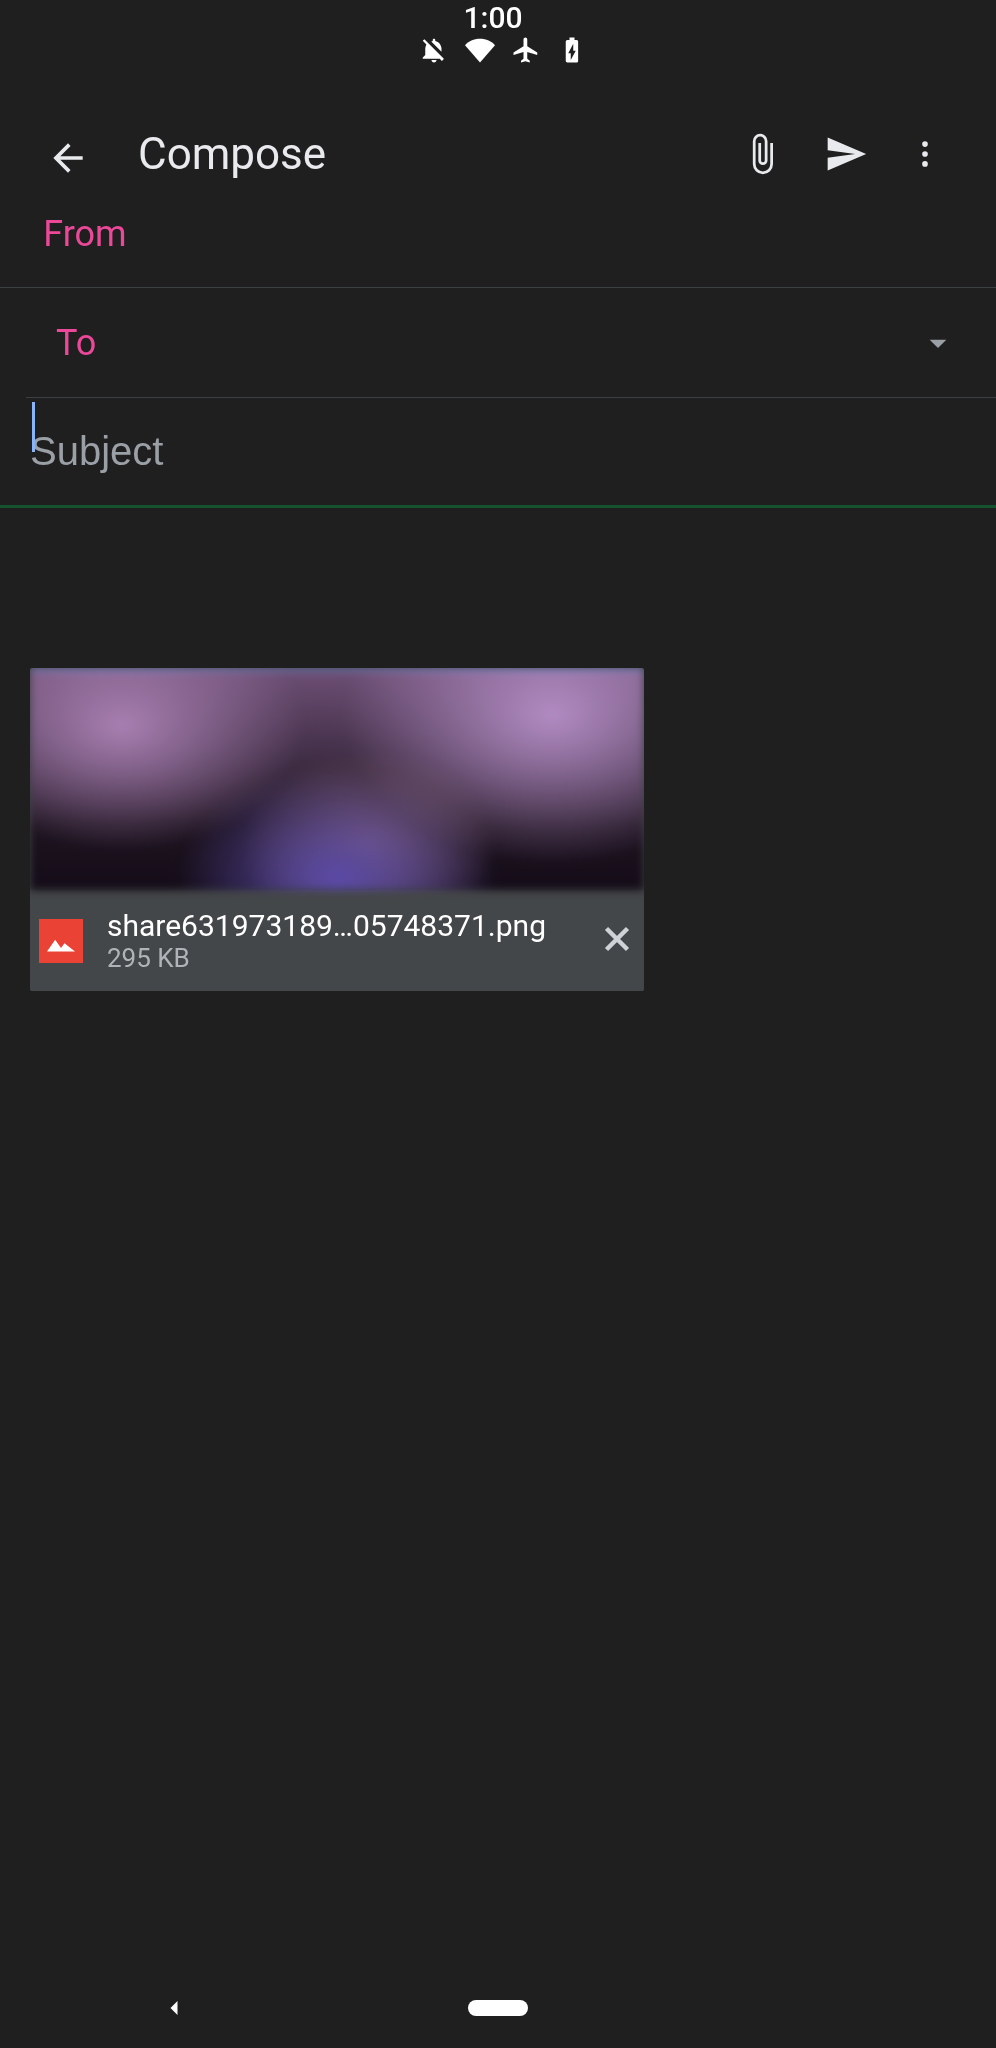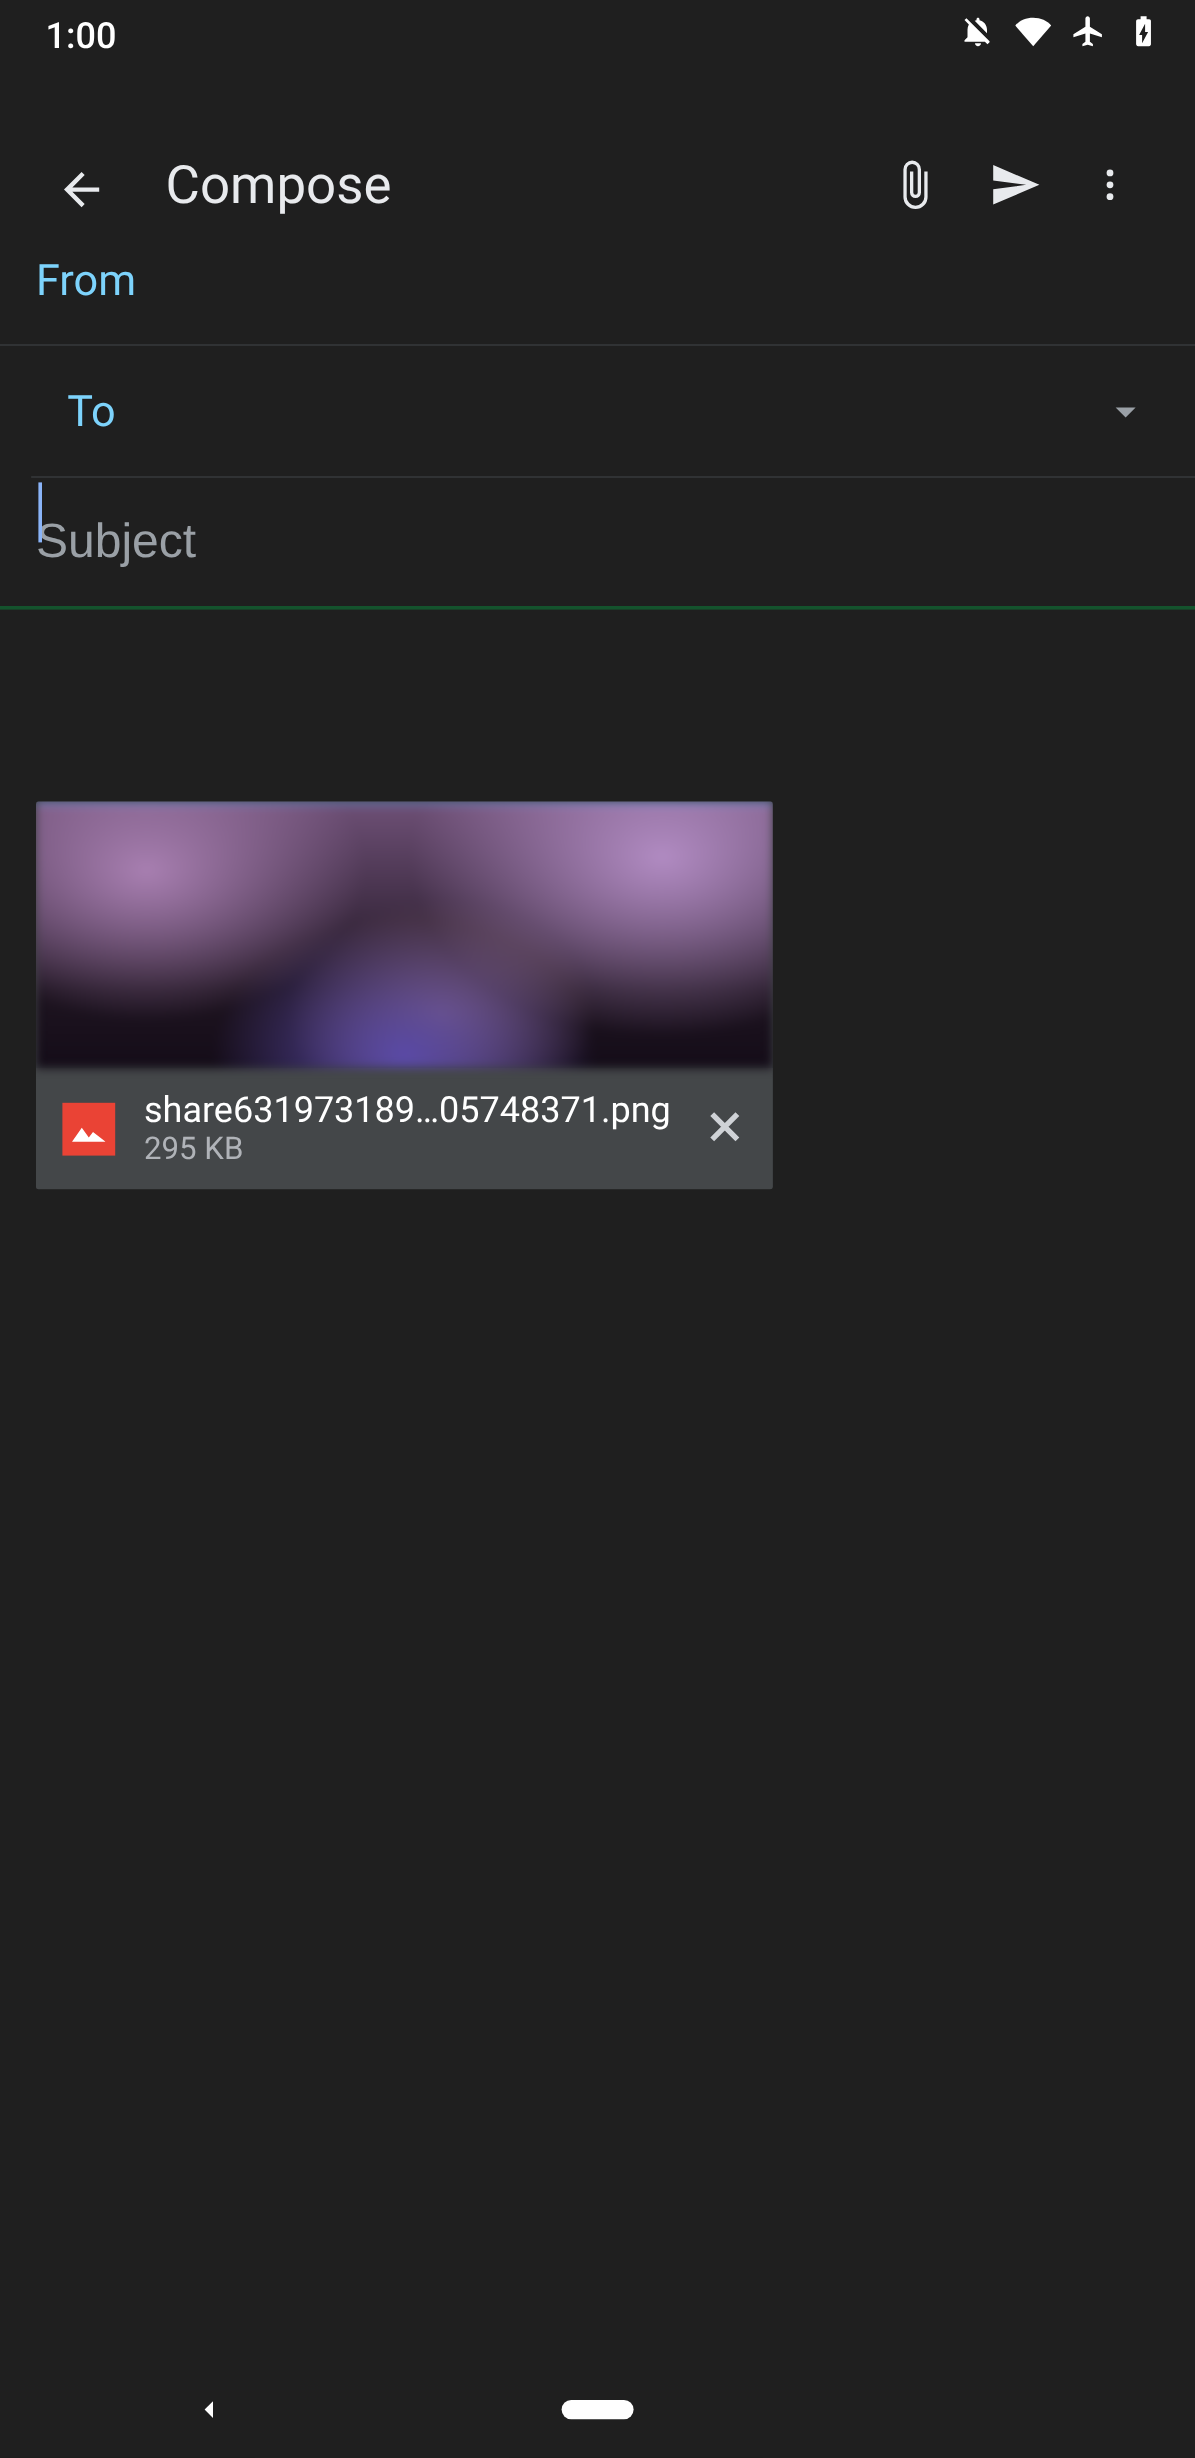--- a/index.html
+++ b/index.html
@@ -16,20 +16,21 @@
   
   .status-bar {
     height: 60px;
     display: flex;
     justify-content: space-between;
     align-items: center;
     padding: 0 28px 0 38px;
     font-size: 30px;
     font-weight: 500;
     color: #fff;
+    flex-direction: column;
   }
   .status-left { display: flex; align-items: center; gap: 20px; }
   .status-right { display: flex; align-items: center; gap: 16px; }
   .status-right svg { width: 30px; height: 30px; fill: #fff; }
 
   
   .app-bar {
     height: 120px;
     display: flex;
     align-items: flex-end;
@@ -51,22 +52,23 @@
     border-bottom: 1px solid #3c4043;
     display: flex;
     align-items: center;
     padding: 0 30px;
   }
   .from-row { height: 108px; }
   .to-row { height: 110px; position: relative; margin-left: 26px; }
   .subject-row { height: 110px; border-bottom: 3px solid #14532d; }
 
   .field-label {
-    color: #7dd3fc;
+    color: #ec4899;
     font-size: 36px;
+    text-align: center;
   }
   .from-row .field-label { width: 110px; }
   .from-value {
     color: #e8eaed;
     font-size: 36px;
     word-spacing: 60px; 
   }
 
   .to-row .to-input {
     flex: 1;
@@ -126,21 +128,21 @@
       radial-gradient(ellipse 280px 200px at 85% 20%, #b18bc2 0%, rgba(130,90,150,0) 75%),
       radial-gradient(ellipse 200px 140px at 50% 95%, #5a4aa6 0%, rgba(60,40,130,0) 80%),
       radial-gradient(ellipse 160px 120px at 55% 80%, #7a5a6a 0%, rgba(80,50,60,0) 80%),
       linear-gradient(180deg, #6d4f75 0%, #3b2a40 45%, #1e1420 70%, #140c18 100%);
     filter: blur(4px);
     border-top: 2px solid #7aa6ff;
   }
   .attachment-meta {
     display: flex;
     align-items: center;
-    padding: 18px 22px;
+    padding: 18px 9px;
     gap: 24px;
     background: #444749;
   }
   .att-icon {
     width: 44px; height: 44px;
     background: #ea4335;
     display:flex;align-items:center;justify-content:center;
     flex-shrink: 0;
   }
   .att-icon svg { width: 28px; height: 22px; fill: #fff; }

